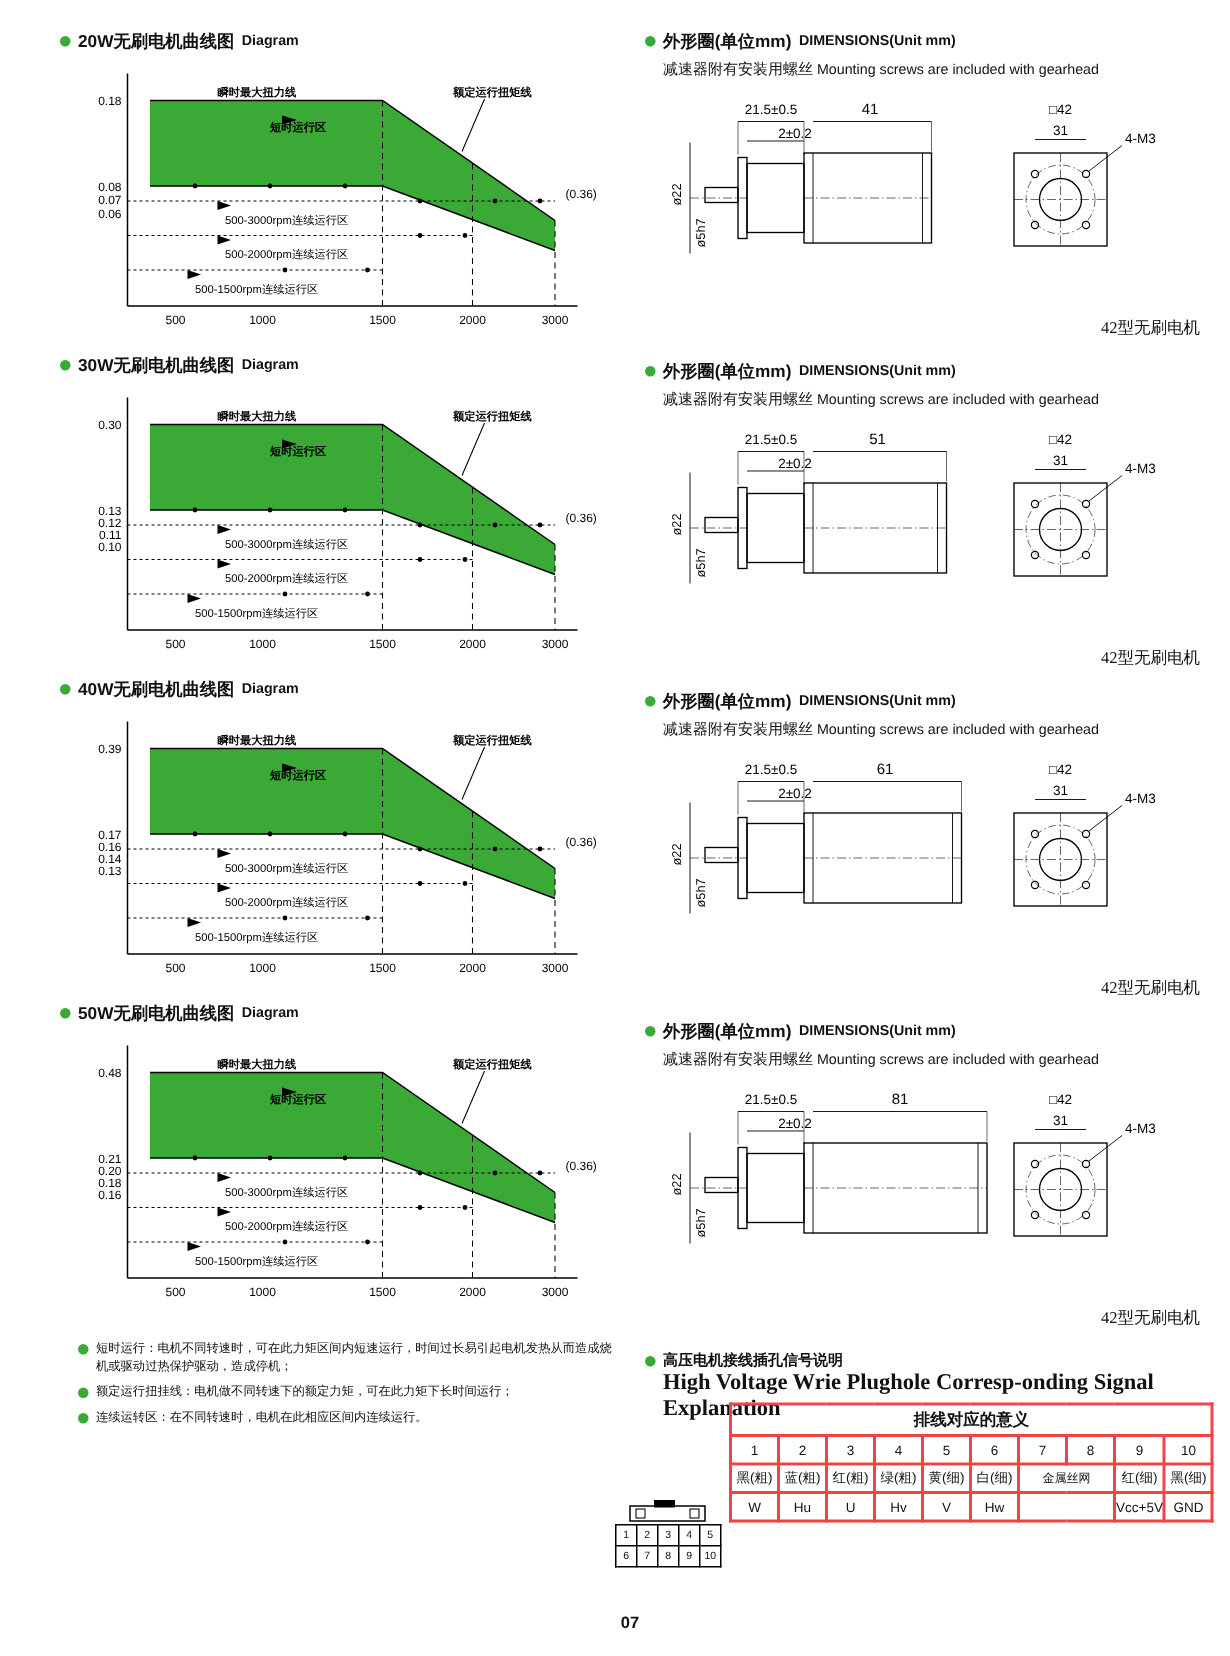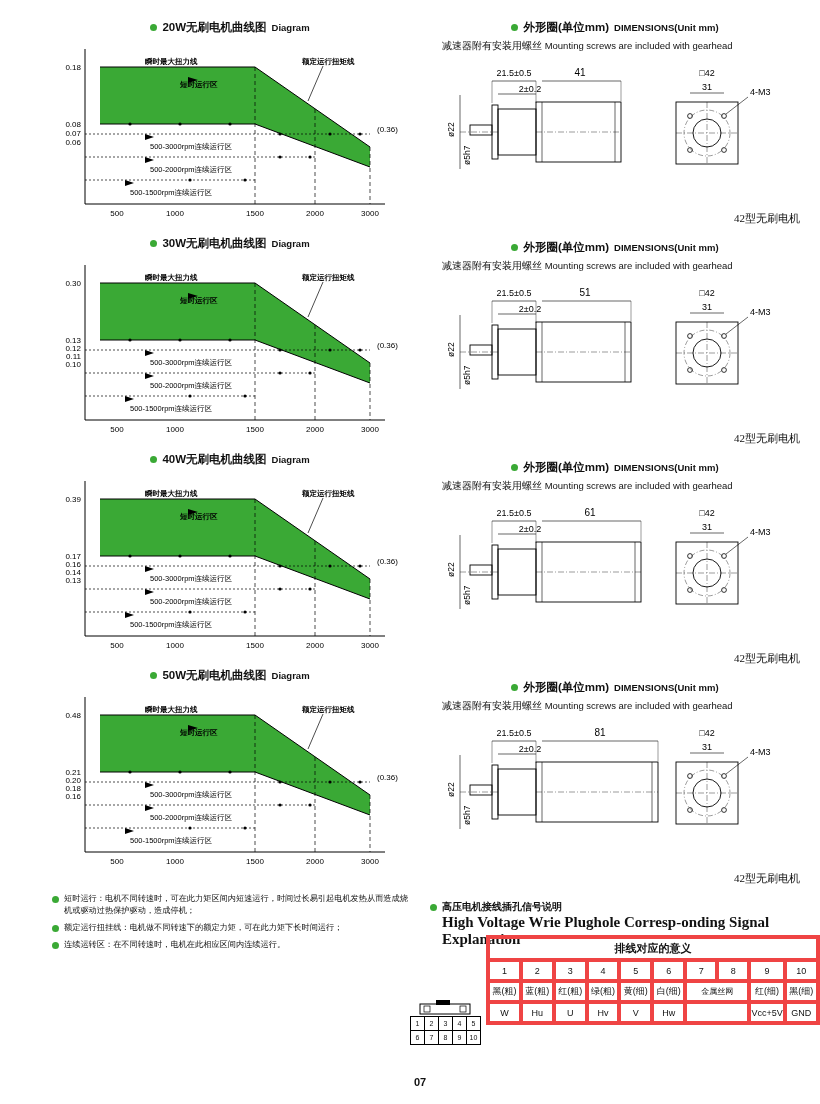--- a/index.html
+++ b/index.html
@@ -6,21 +6,21 @@
   body{
     width:820px;height:1104px;background:#fff;
     font-family:"Liberation Sans",sans-serif;
     color:#111;position:relative;overflow:hidden;
   }
   .page{position:relative;width:820px;height:1104px;}
   .col-left{position:absolute;left:40px;top:20px;width:380px;}
   .col-right{position:absolute;left:430px;top:20px;width:370px;}
 
   
-  .sec-head{display:flex;align-items:center;gap:5px;margin-bottom:4px;justify-content:center;}
+  .sec-head{display:flex;align-items:center;gap:5px;margin-bottom:4px;}
   .bullet{width:7px;height:7px;border-radius:50%;background:#3aa935;display:inline-block;flex:none;}
   .sec-head .cn{font-weight:bold;font-size:11.5px;letter-spacing:0px;}
   .sec-head .en{font-weight:bold;font-size:9.5px;}
 
   
   .chart-wrap{position:relative;width:360px;height:185px;margin-bottom:12px;}
   .chart-svg{position:absolute;left:0;top:0;}
 
   
   .dim-block{margin-bottom:14px;}
@@ -33,21 +33,21 @@
   .notes{position:absolute;left:52px;top:893px;width:360px;}
   .note{display:flex;align-items:flex-start;gap:5px;margin-bottom:5px;}
   .note .bullet{margin-top:3px;}
   .note p{margin:0;font-size:8.2px;line-height:12px;}
 
   
   .sig-head{position:absolute;left:430px;top:900px;width:380px;}
   .sig-head .cn{font-weight:bold;font-size:10px;}
   .sig-head .en{font-weight:bold;font-size:15px;font-family:"Liberation Serif",serif;}
   table.sig{position:absolute;left:486px;top:935px;border-collapse:collapse;}
-  table.sig td,table.sig th{border:4px solid #ef4444;font-size:9px;text-align:center;height:17px;padding:0;}
+  table.sig td,table.sig th{border:2px solid #ef4444;font-size:9px;text-align:center;height:17px;padding:0;}
   table.sig .title{font-weight:bold;font-size:11px;height:19px;}
   .plug{position:absolute;left:410px;top:1000px;}
   .plug table{border-collapse:collapse;}
   .plug td{border:1px solid #000;width:11px;height:11px;font-size:7px;text-align:center;}
   .pagenum{position:absolute;left:0;right:0;bottom:16px;text-align:center;font-size:11px;font-weight:bold;padding-left:20px;}
   .tiny{font-size:6.5px;}
 </style>
 </head>
 <body>
 

